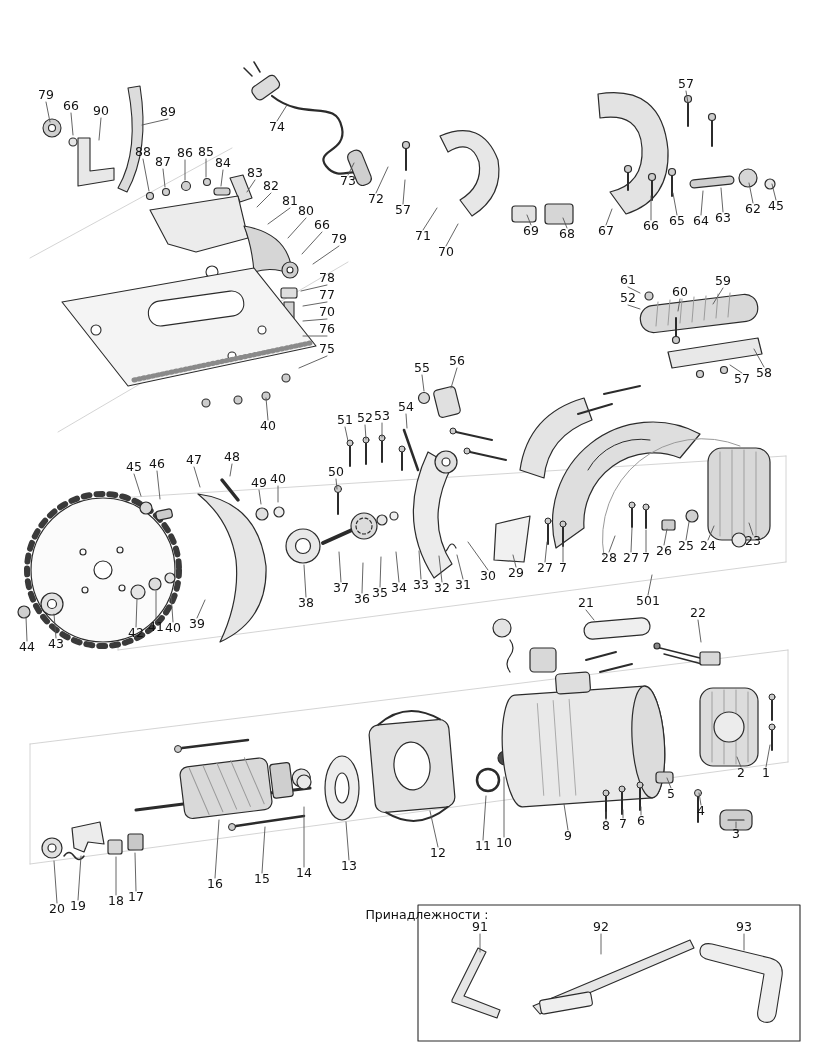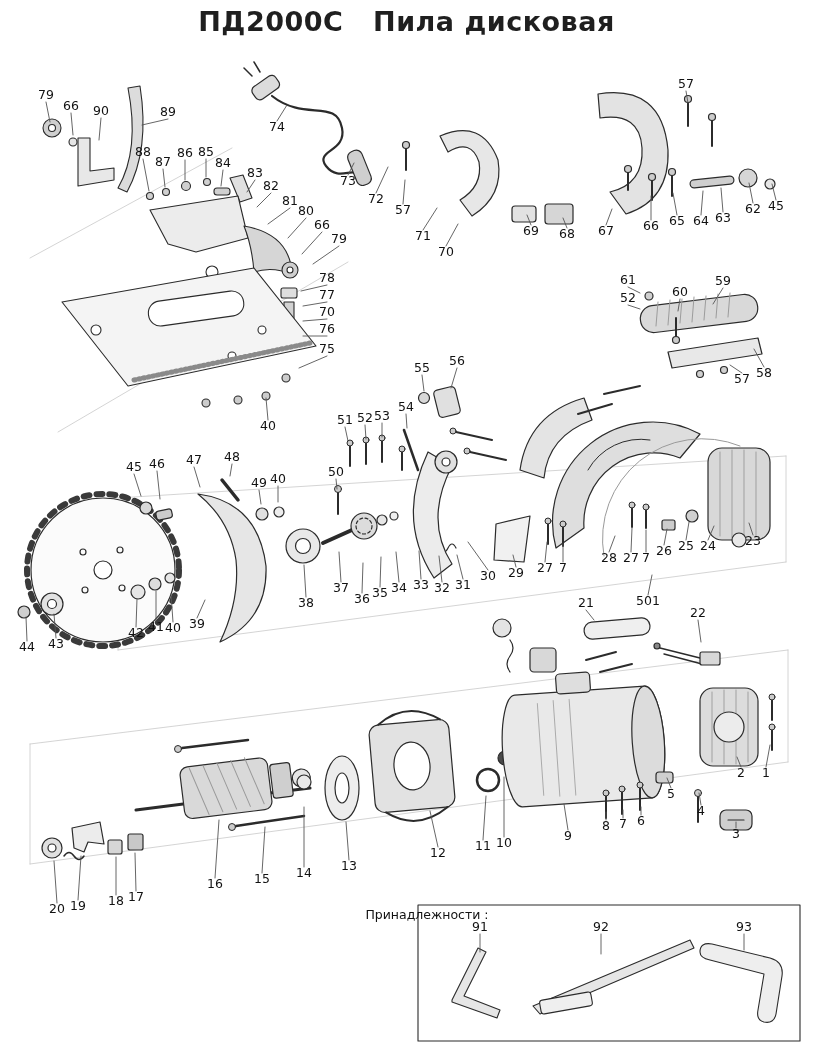--- a/index.html
+++ b/index.html
@@ -18,21 +18,20 @@
     font-size:12.5px;fill:#121212;text-anchor:middle;
     font-family:"DejaVu Sans", sans-serif;
   }
   .leader{stroke:#555;stroke-width:0.9;}
 </style>
 </head>
 <body>
 
 <div class="page">
 
-  <h1 class="title">ПД2000С   Пила дисковая</h1>
 
   <svg class="diagram" id="diagram-svg" width="813" height="1051" viewBox="0 0 813 1051" stroke-linejoin="round" stroke-linecap="round">
 
     <g stroke="#c9c9c9" stroke-width="0.8" fill="none">
       <path d="M30,258 L232,148"></path>
       <path d="M58,432 L348,262"></path>
       <path d="M118,498 L786,456 M118,650 L786,562 M118,498 L118,650 M786,456 L786,562"></path>
       <path d="M30,744 L788,650 M30,864 L788,762 M30,744 L30,864 M788,650 L788,762"></path>
     </g>
 

